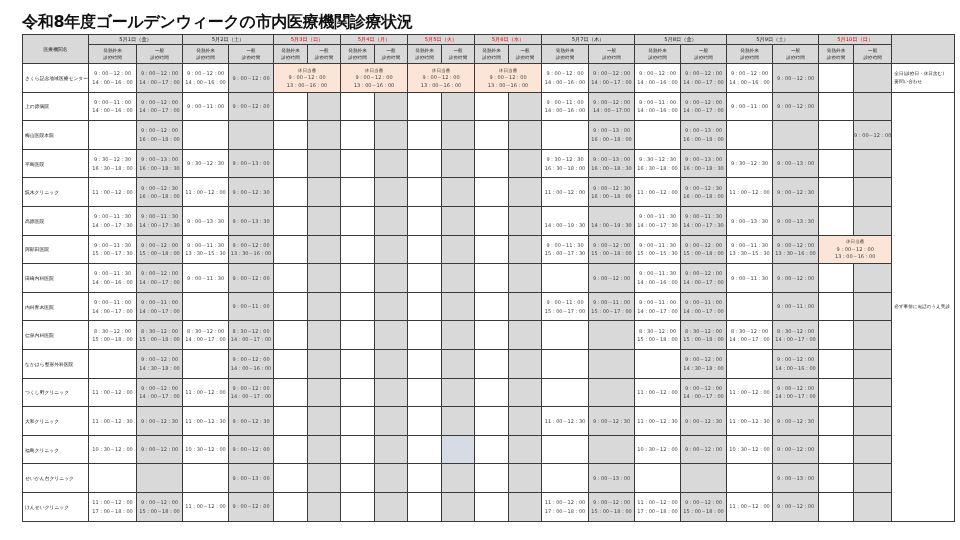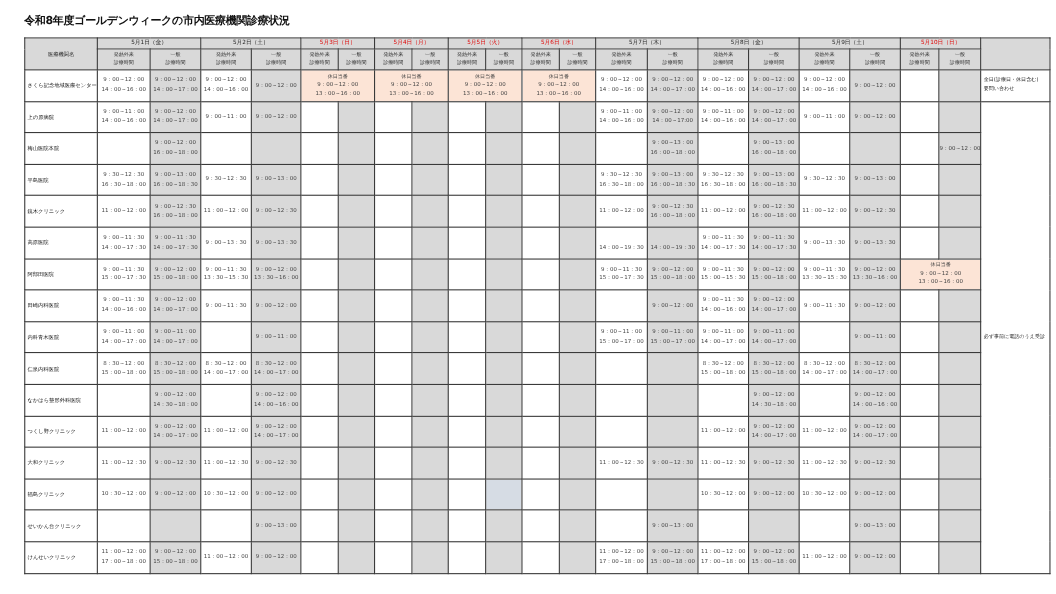--- a/index.html
+++ b/index.html
@@ -1,18 +1,18 @@
 <!DOCTYPE html>
 <html><head>
 <meta charset="utf-8">
 <style>
   html, body { margin:0; padding:0; background:#ffffff; }
   body { width:960px; height:540px; position:relative; overflow:hidden;
          font-family:"DejaVu Sans", "Liberation Sans", sans-serif; color:#222; }
-  .title { position:absolute; left:22px; top:12px; font-size:10px; font-weight:bold; color:#111; letter-spacing:-0.3px; }
+  .title { position:absolute; left:22px; top:12px; font-size:16px; font-weight:bold; color:#111; letter-spacing:-0.3px; }
   table.grid { position:absolute; left:22px; top:34px; border-collapse:collapse; table-layout:fixed; }
   table.grid td, table.grid th { border:1px solid #3a3a3a; padding:0; font-weight:normal; overflow:hidden; }
   th.date { height:9px; font-size:5.2px; font-weight:bold; background:#d9d9d9; text-align:center; line-height:9px; }
   th.date.holiday { color:#e00000; }
   th.sub { height:18px; font-size:4.6px; background:#d9d9d9; text-align:center; line-height:7px; color:#333; }
   th.namehead { background:#d9d9d9; font-size:4.8px; text-align:center; }
   th.remarkhead { background:#d9d9d9; }
   td.name { height:27.6px; font-size:4.8px; font-weight:bold; padding-left:2px !important; text-align:left; white-space:nowrap; color:#111; }
   td.cell { font-size:5px; text-align:center; vertical-align:middle; line-height:8.5px; color:#444; white-space:nowrap; }
   td.gen { background:#d9d9d9; }

